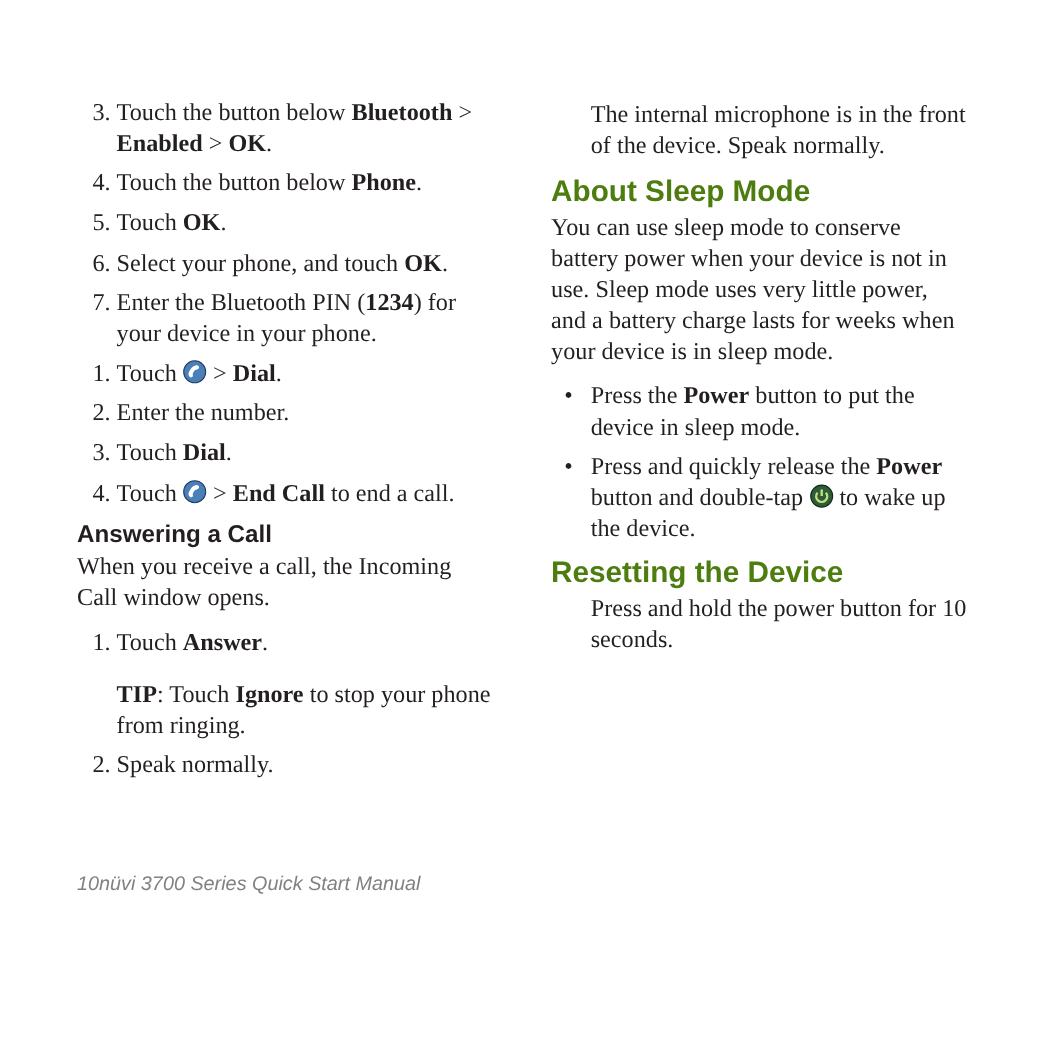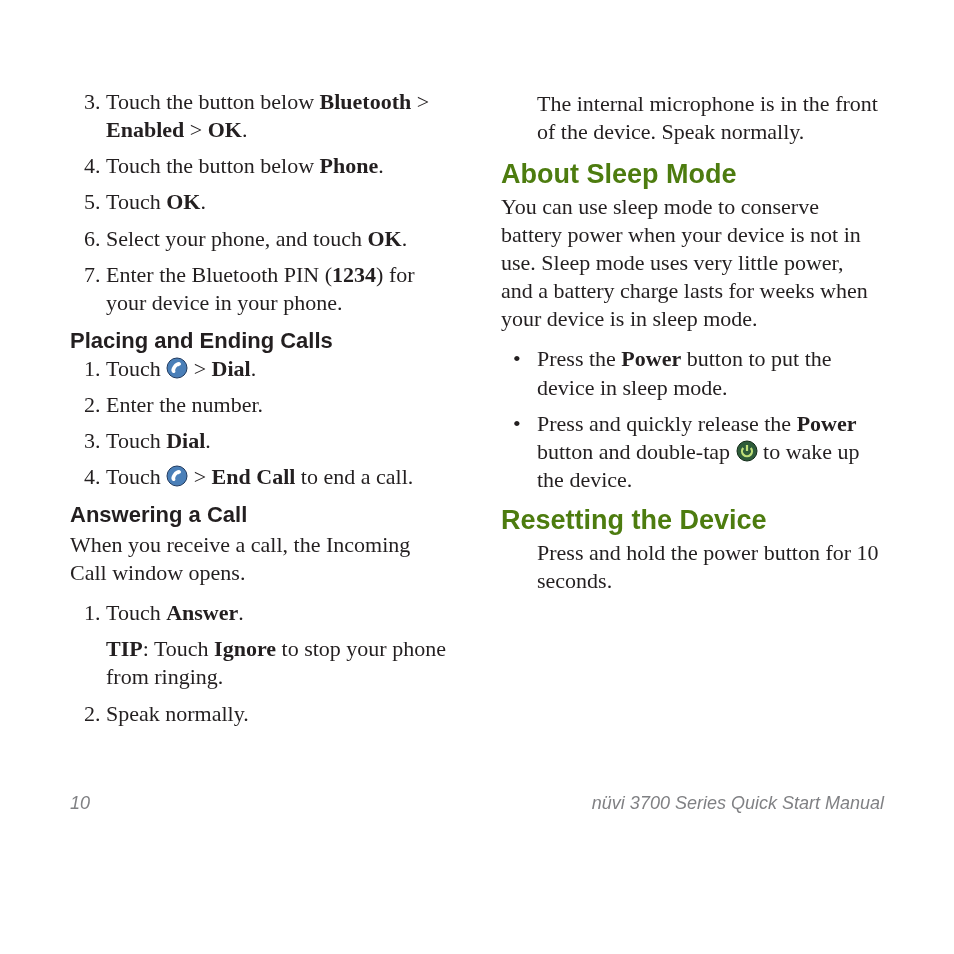--- a/index.html
+++ b/index.html
@@ -24,21 +24,20 @@
     flex: 1;
     display: flex;
     gap: 48px;
   }
   .col {
     flex: 1;
     min-width: 0;
   }
   .footer {
     display: flex;
-    justify-content: space-between;
     align-items: baseline;
     margin-top: 16px;
     font-family: Arial, Helvetica, sans-serif;
     font-style: italic;
     color: #808184;
     font-size: 18px;
   }
   h2.section {
     font-family: Arial, Helvetica, sans-serif;
     font-weight: 700;
@@ -88,21 +87,21 @@
   svg.icon {
     display: inline-block;
     vertical-align: -3px;
     width: 22px;
     height: 22px;
   }
   .phone-circle { fill:#4a7fb8; stroke:#203a5f; stroke-width:1; }
   .phone-handset { fill:#fff; }
   .power-circle { fill:#2e5c3a; stroke:#122b18; stroke-width:1; }
   .power-symbol { stroke:#bfe07a; stroke-width:2.2; fill:none; }
-  .tip-block { margin-top:8px; }
+  .tip-block { margin-top:19px; }
 </style>
 </head>
 <body>
 
 <svg width="0" height="0" style="position:absolute">
   <defs>
     <g id="phone-icon-g">
       <circle cx="11" cy="11" r="10" class="phone-circle"></circle>
       <path class="phone-handset" d="M6 15 C5 14 5 12 7 9 C9 6 11 5 13 5 C14 5 15 6 15 7 C15 8 14 8.5 13 9 C12.4 9.3 12 9 11.3 9.6 C10.3 10.5 9.5 11.8 9.2 13 C9 13.8 9.6 14 9.4 14.8 C9.2 15.8 8 16.3 7 16 C6.4 15.8 6.2 15.3 6 15 Z"></path>
     </g>
@@ -117,21 +116,20 @@
 <div class="page">
   <div class="columns">
     <div class="col" id="col1">
         <ol start="3">
           <li>Touch the button below <span class="bold">Bluetooth</span> &gt; <span class="bold">Enabled</span> &gt; <span class="bold">OK</span>.</li>
           <li>Touch the button below <span class="bold">Phone</span>.</li>
           <li>Touch <span class="bold">OK</span>.</li>
           <li>Select your phone, and touch <span class="bold">OK</span>.</li>
           <li>Enter the Bluetooth PIN (<span class="bold">1234</span>) for your device in your phone.</li>
         </ol>
-        <h3 class="subsection">Placing and Ending Calls</h3>
         <ol start="1">
           <li>Touch <svg class="icon">
               <use href="#phone-icon-g"></use>
             </svg> &gt; <span class="bold">Dial</span>.</li>
           <li>Enter the number.</li>
           <li>Touch <span class="bold">Dial</span>.</li>
           <li>Touch <svg class="icon">
               <use href="#phone-icon-g"></use>
             </svg> &gt; <span class="bold">End Call</span> to end a call.</li>
         </ol>

